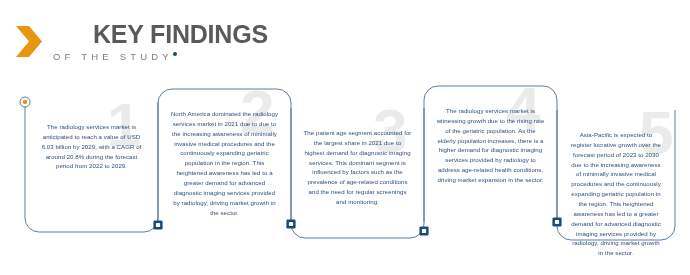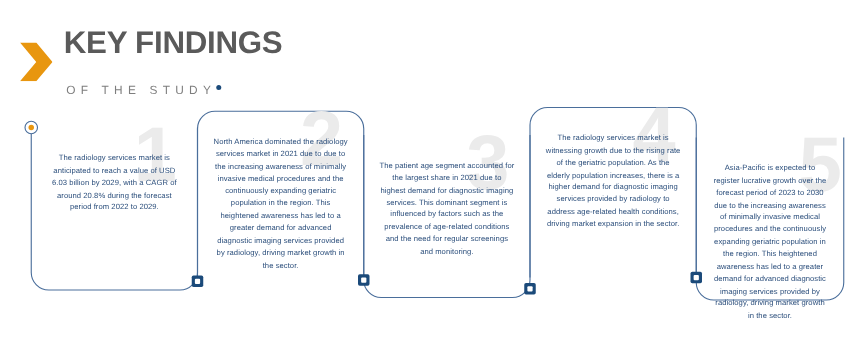--- a/index.html
+++ b/index.html
@@ -36,26 +36,27 @@
     flex-direction: column;
     justify-content: center;
     line-height: 1;
   }
   #main-title {
     font-size: 25px;
     font-weight: bold;
     letter-spacing: -0.2px;
     color: #5a5a5a;
     white-space: nowrap;
+    margin-left: 42px;
   }
   #sub-title-row {
     display: flex;
     align-items: flex-start;
     gap: 2px;
-    margin-top: 21px;
+    margin-top: 5px;
     padding-left: 2px;
   }
   #sub-title {
     font-size: 9.5px;
     letter-spacing: 4.2px;
     color: #7e7e7e;
     white-space: nowrap;
   }
   #sub-title-dot {
     width: 4px;

